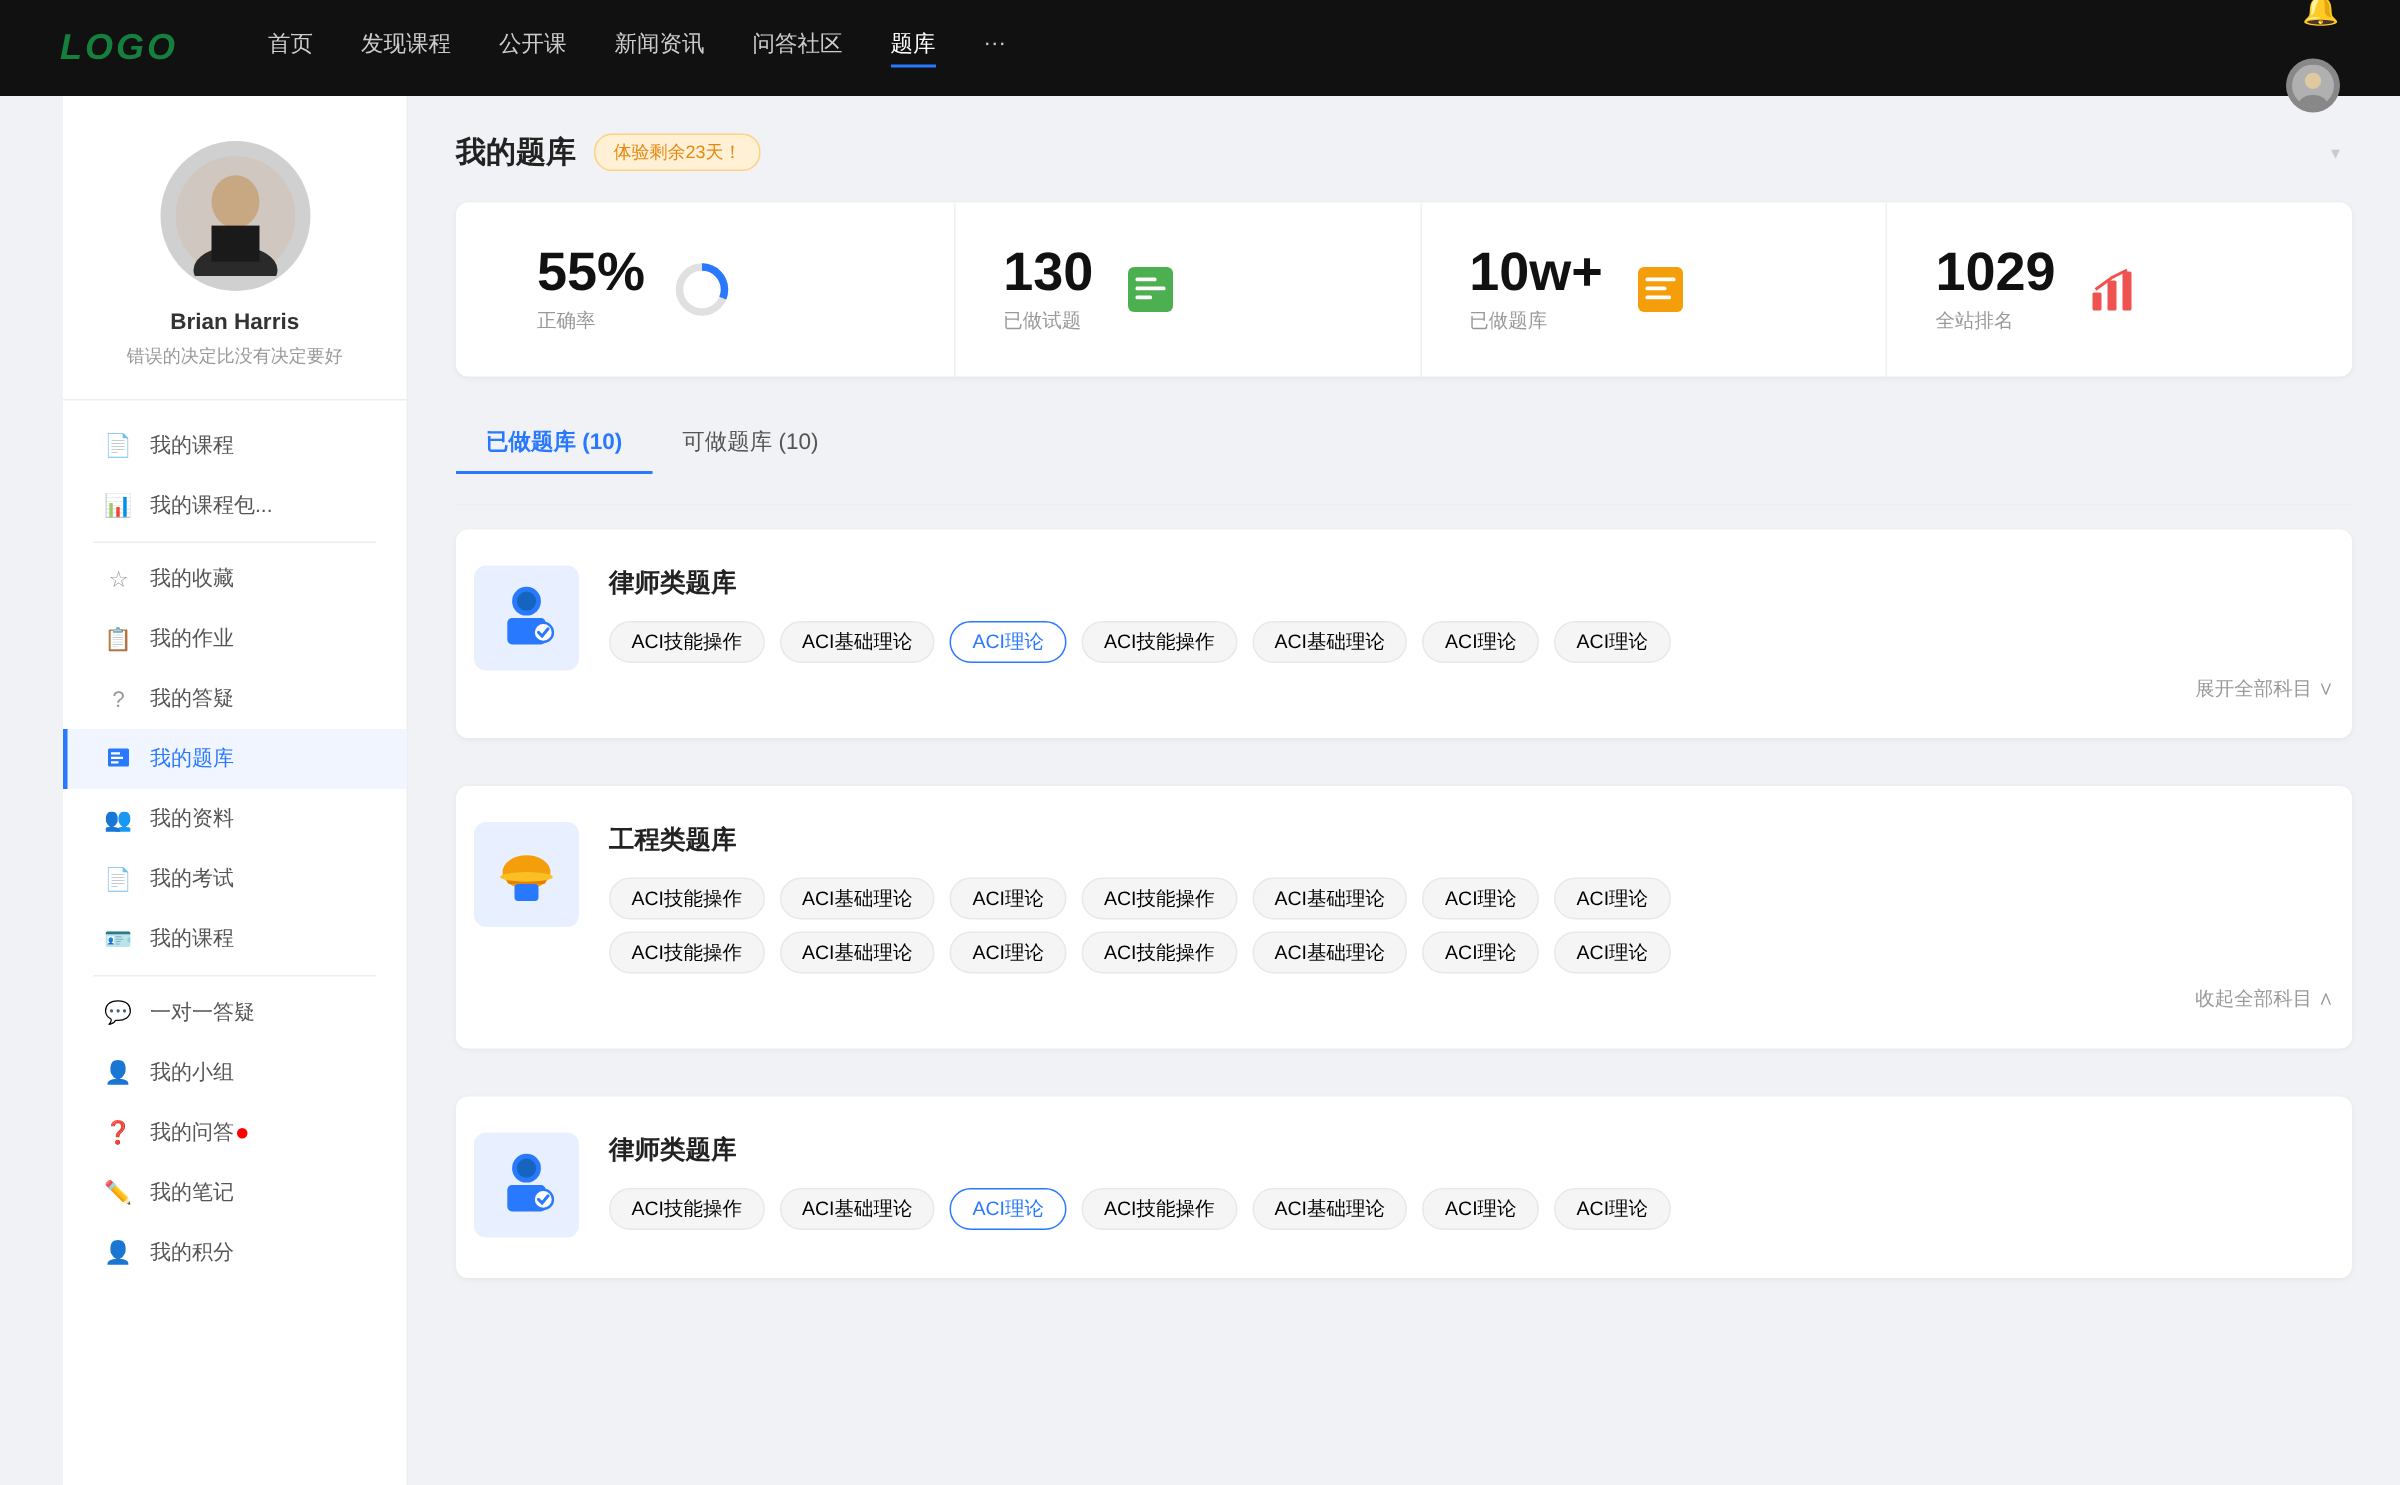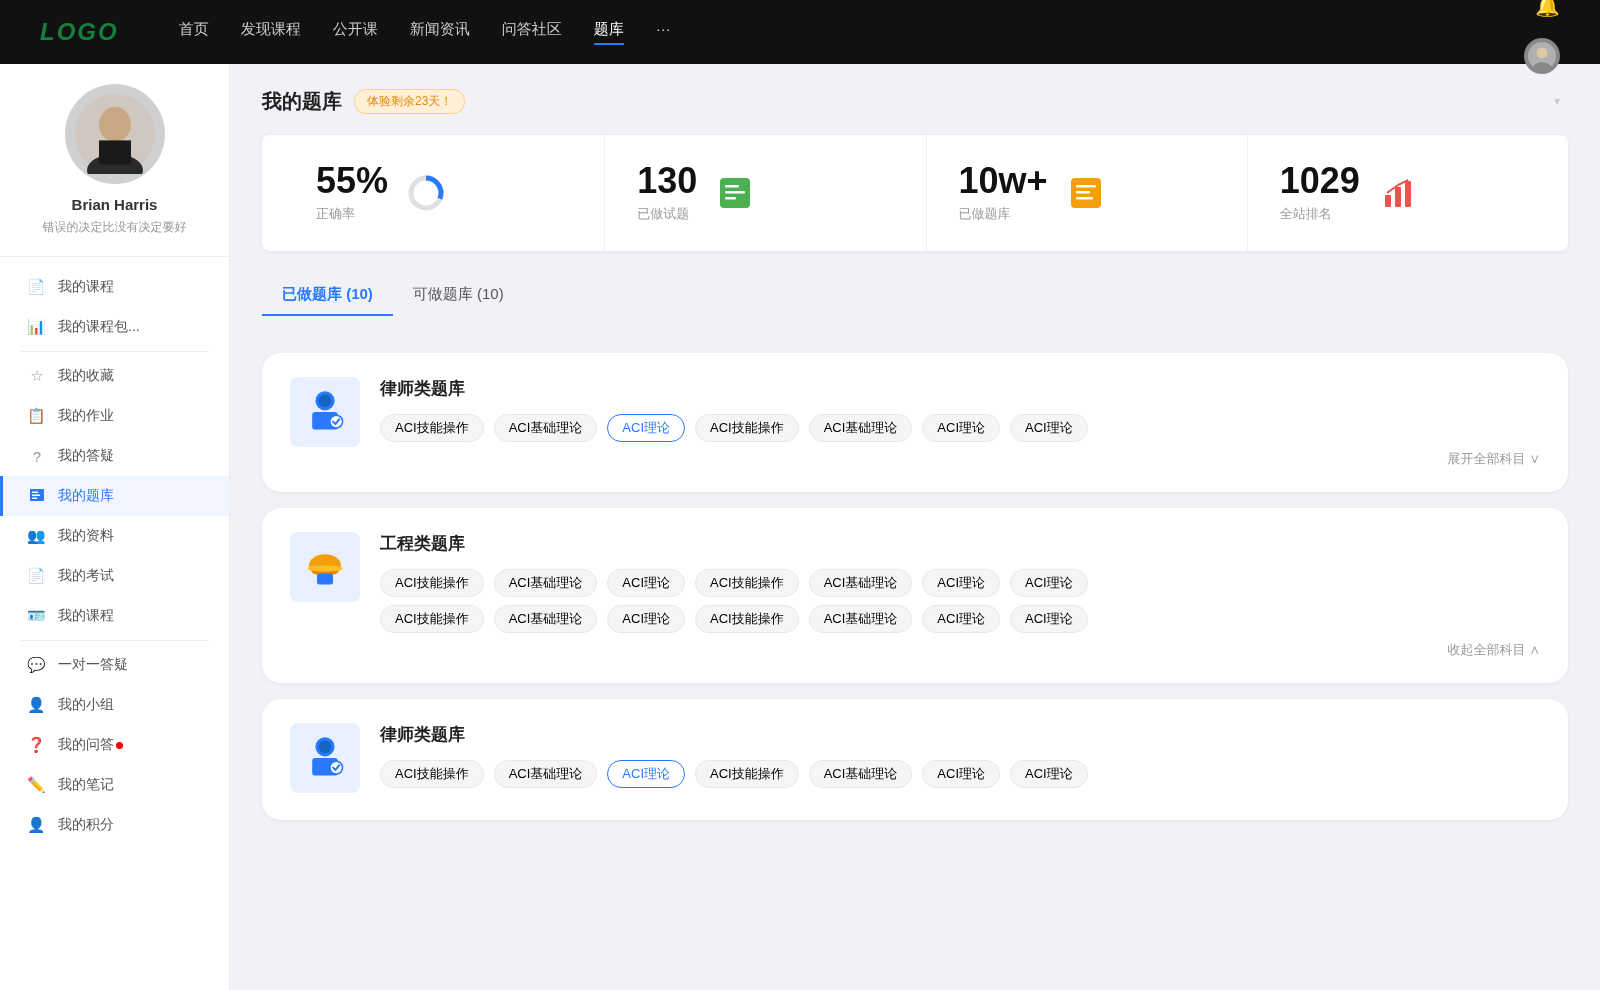--- a/index.html
+++ b/index.html
@@ -79,23 +79,24 @@
       display: flex;
       min-height: calc(100vh - 64px);
       background: #f0f2f5;
     }
 
     
     .sidebar {
       width: 230px;
       background: #fff;
       min-height: 100%;
-      padding: 20px 0 20px;
+      padding: 30px 0 20px;
       flex-shrink: 0;
       border-right: 1px solid #eee;
+      margin-left: 42px;
     }
     .sidebar-profile {
       text-align: center;
       padding: 0 20px 20px;
       border-bottom: 1px solid #eee;
     }
     .sidebar-avatar {
       width: 100px; height: 100px;
       border-radius: 50%;
       background: #d0d0d0;
@@ -239,23 +240,23 @@
     }
     .tab.active {
       color: #2979ff;
       border-bottom: 2px solid #2979ff;
       font-weight: 600;
     }
 
     
     .bank-card {
       background: #fff;
-      border-radius: 19px;
-      margin-bottom: 16px;
-      padding: 24px 28px;
+      border-radius: 8px;
+      margin-bottom: 32px;
+      padding: 24px 12px;
       box-shadow: 0 1px 4px rgba(0,0,0,0.05);
     }
     .bank-card-header {
       display: flex;
       align-items: flex-start;
       gap: 20px;
     }
     .bank-icon {
       width: 70px; height: 70px;
       background: #e8f0ff;

